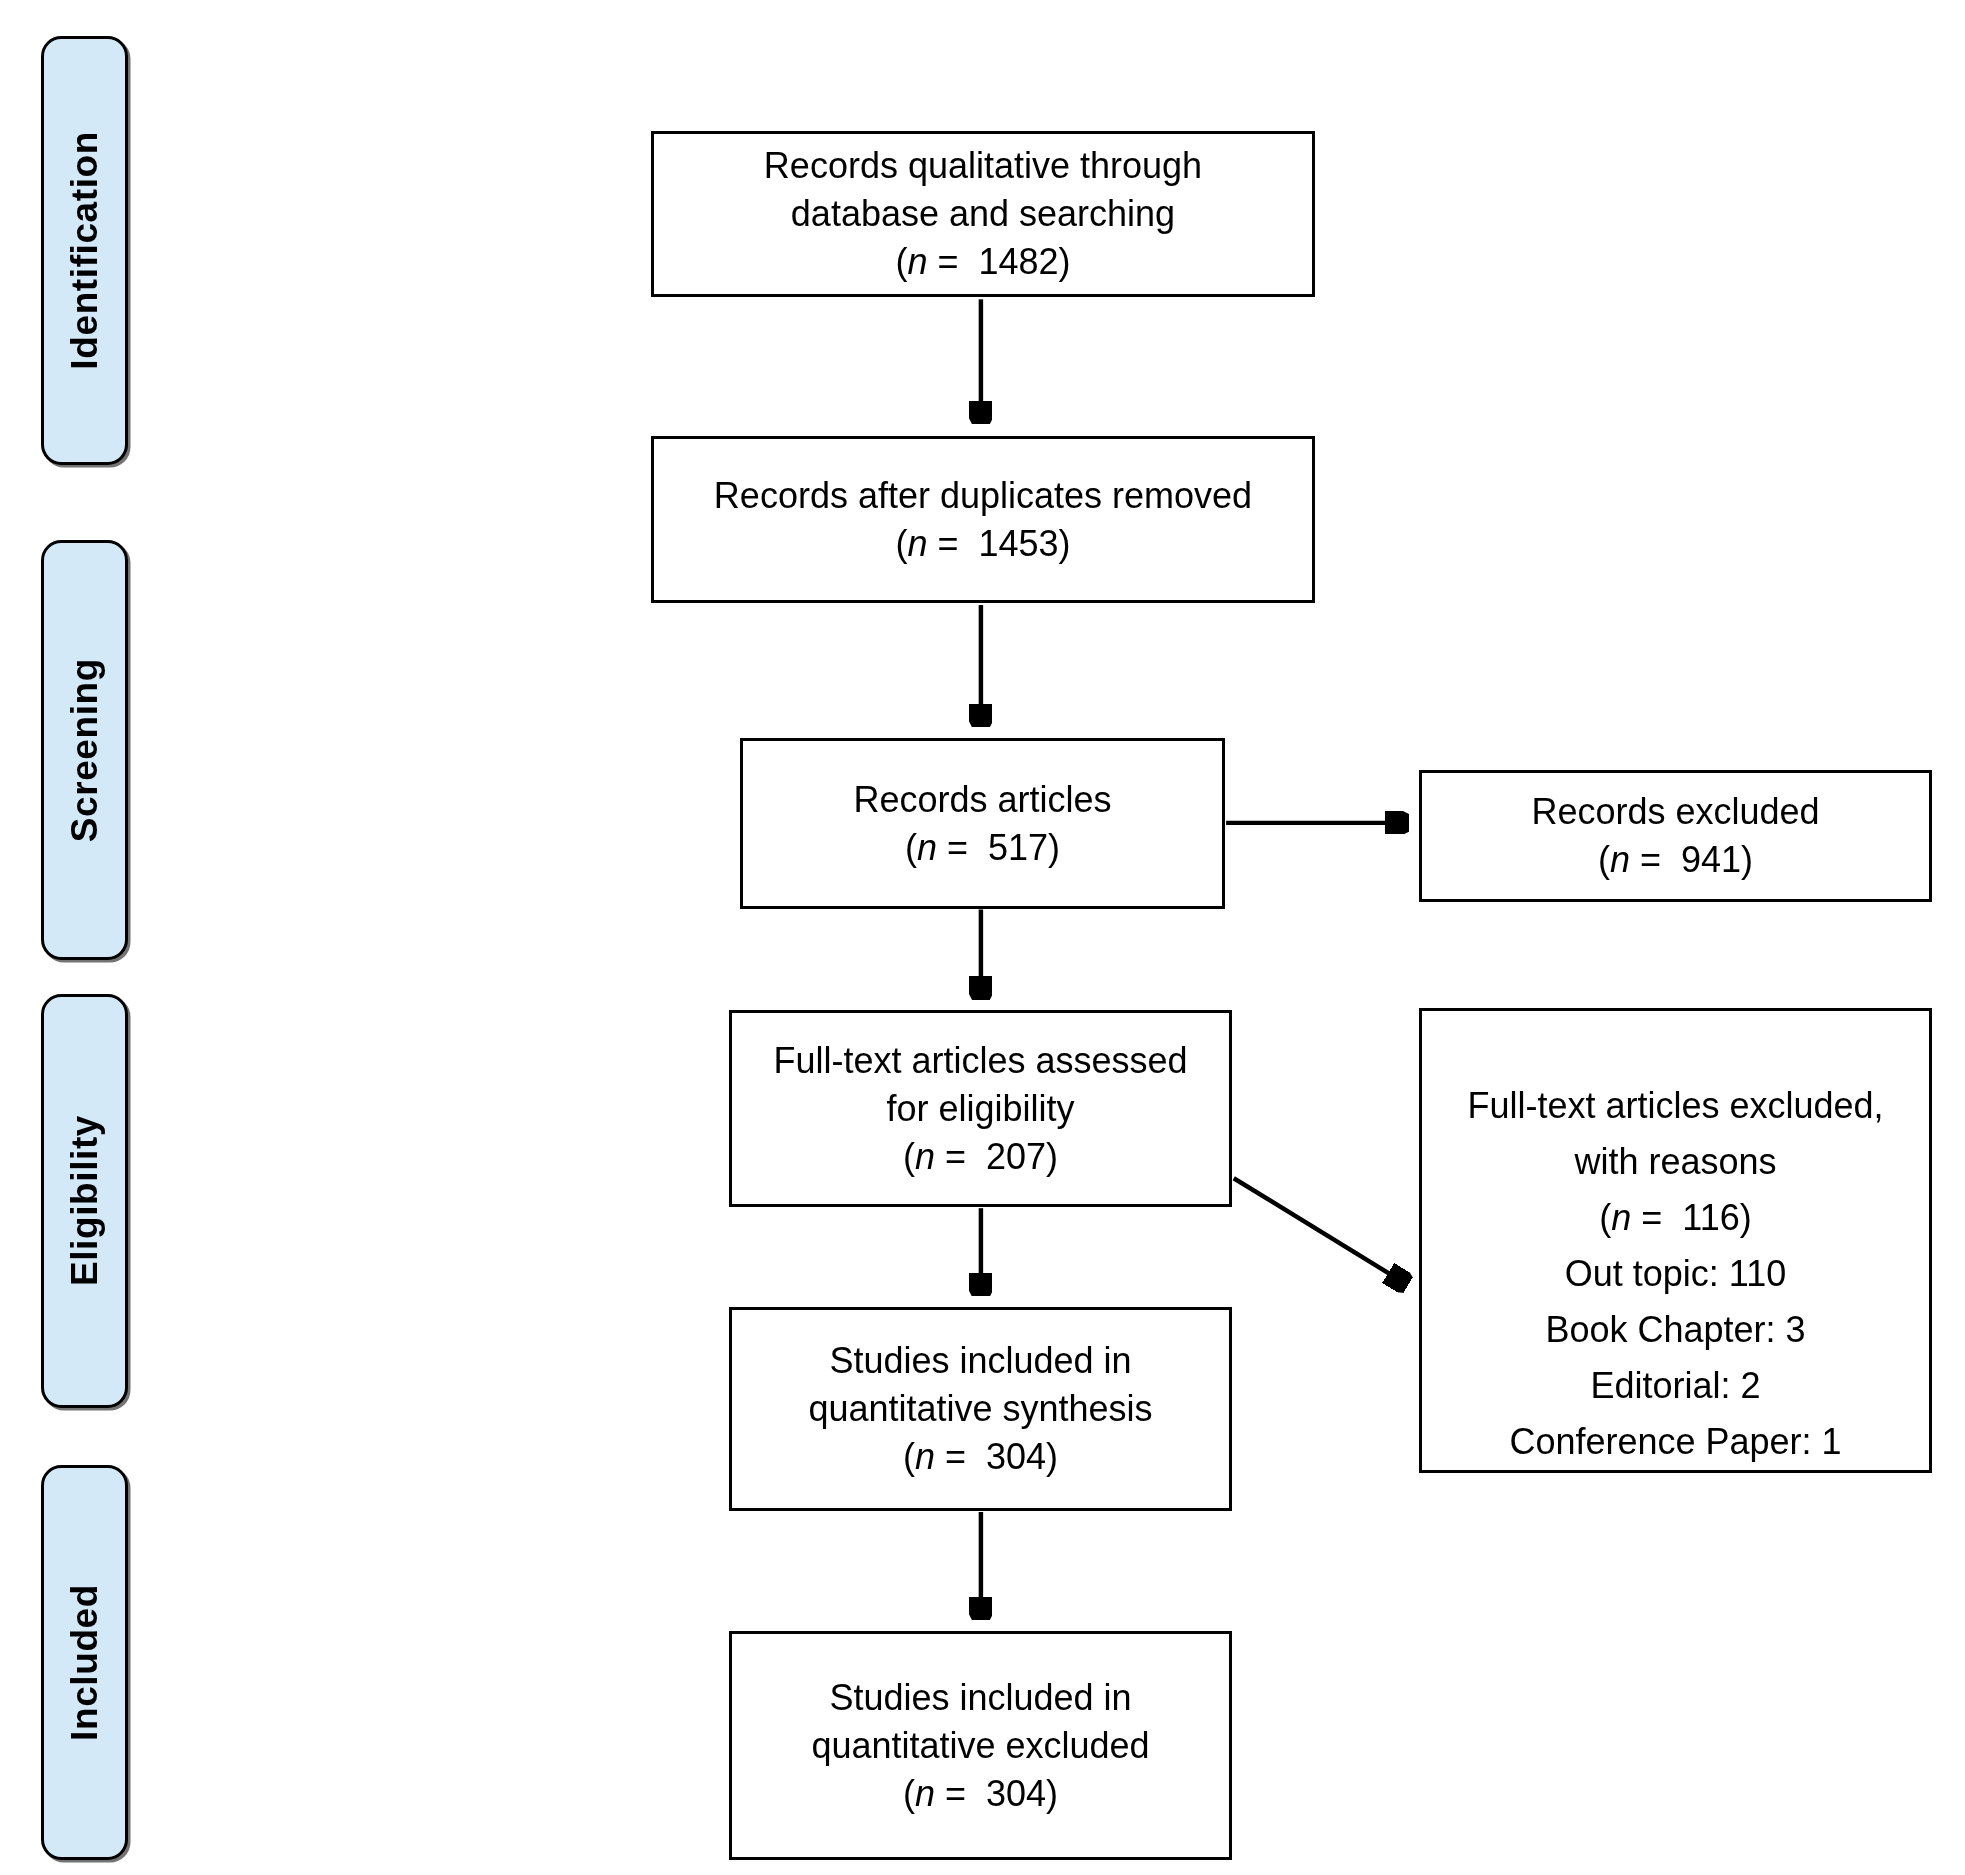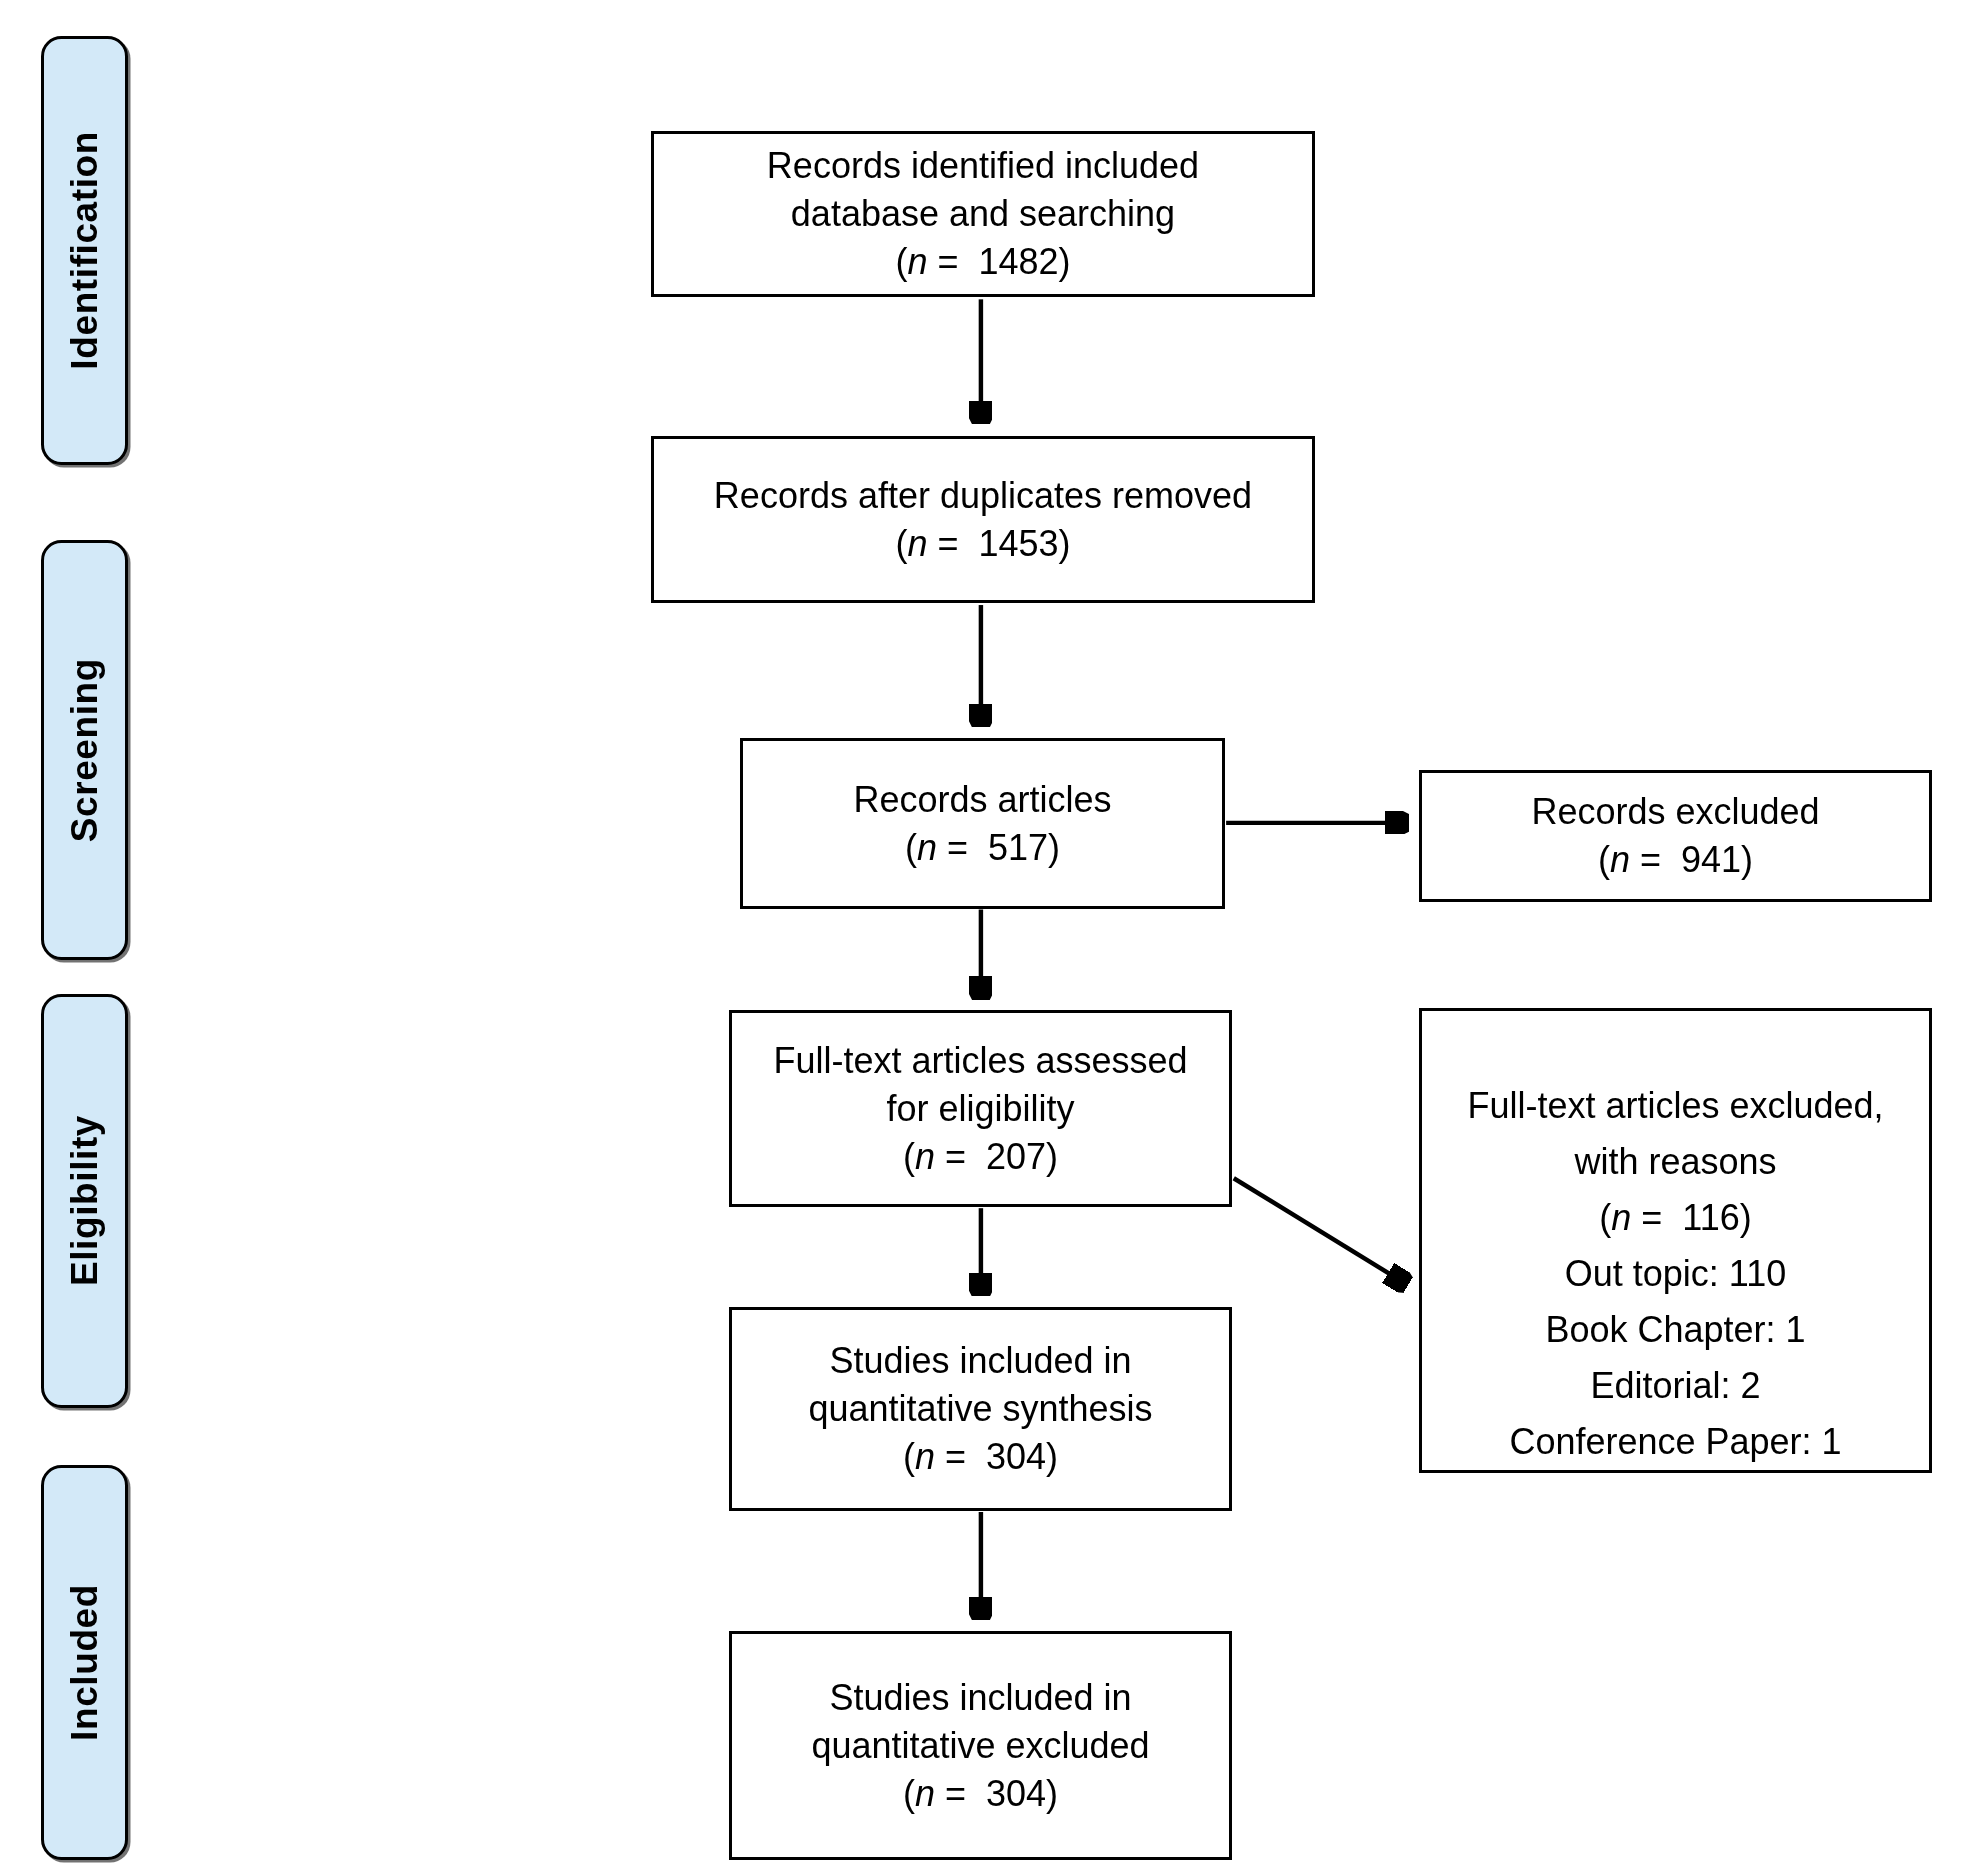--- a/index.html
+++ b/index.html
@@ -73,21 +73,21 @@
     <span>Screening</span>
   </div>
   <div class="stage" style="top:994px; height:414px;">
     <span>Eligibility</span>
   </div>
   <div class="stage" style="top:1465px; height:395px;">
     <span>Included</span>
   </div>
 
   <div class="box" style="left:651px; top:131px;  width:664px; height:166px;">
-      <div class="line">Records identified included</div>
+      <div class="line">Records qualitative through</div>
       <div class="line">database and searching</div>
       <div class="line">(<i>n</i> =&nbsp; 1482)</div>
     </div>
 
   <div class="box" style="left:651px; top:436px;  width:664px; height:167px;">
       <div class="line">Records after duplicates removed</div>
       <div class="line">(<i>n</i> =&nbsp; 1453)</div>
     </div>
 
   <div class="box" style="left:740px; top:738px; width:485px;  height:171px;">
@@ -104,21 +104,21 @@
       <div class="line">Full-text articles assessed</div>
       <div class="line">for eligibility</div>
       <div class="line">(<i>n</i> =&nbsp; 207)</div>
     </div>
 
   <div class="box box--reasons" style="left:1419px; top:1008px; width:513px; height:465px;justify-content:flex-end;">
       <div class="line">Full-text articles excluded,</div>
       <div class="line">with reasons</div>
       <div class="line">(<i>n</i> =&nbsp; 116)</div>
       <div class="line">Out topic: 110</div>
-      <div class="line">Book Chapter: 1</div>
+      <div class="line">Book Chapter: 3</div>
       <div class="line">Editorial: 2</div>
       <div class="line">Conference Paper: 1</div>
     </div>
 
   <div class="box" style="left:729px; top:1307px; width:503px;  height:204px;">
       <div class="line">Studies included in</div>
       <div class="line">quantitative synthesis</div>
       <div class="line">(<i>n</i> =&nbsp; 304)</div>
     </div>
 

